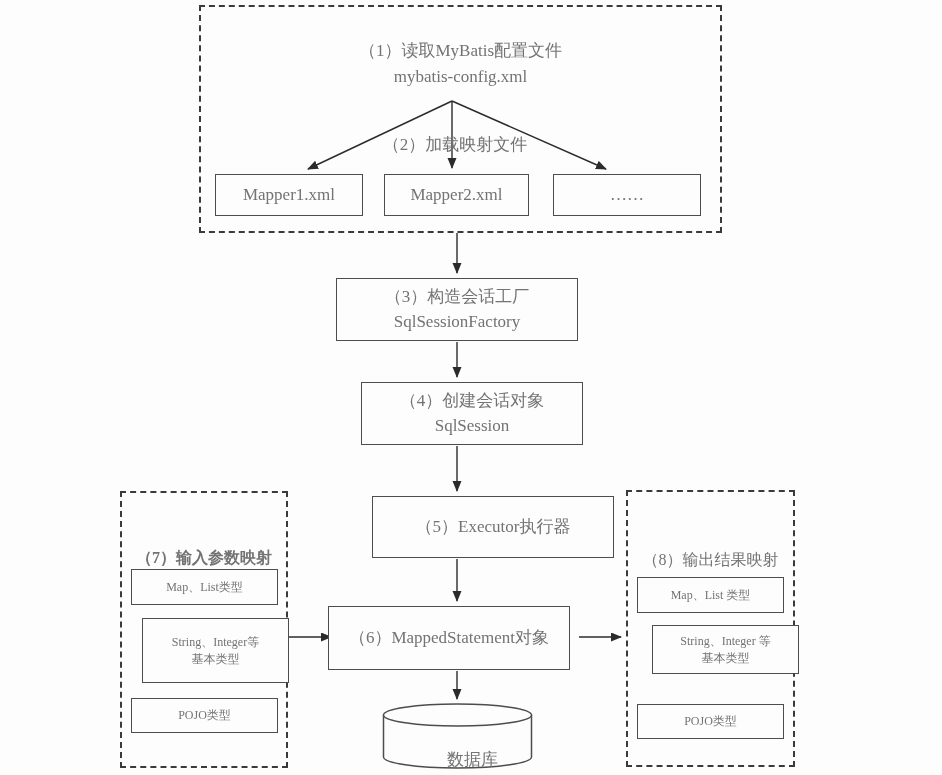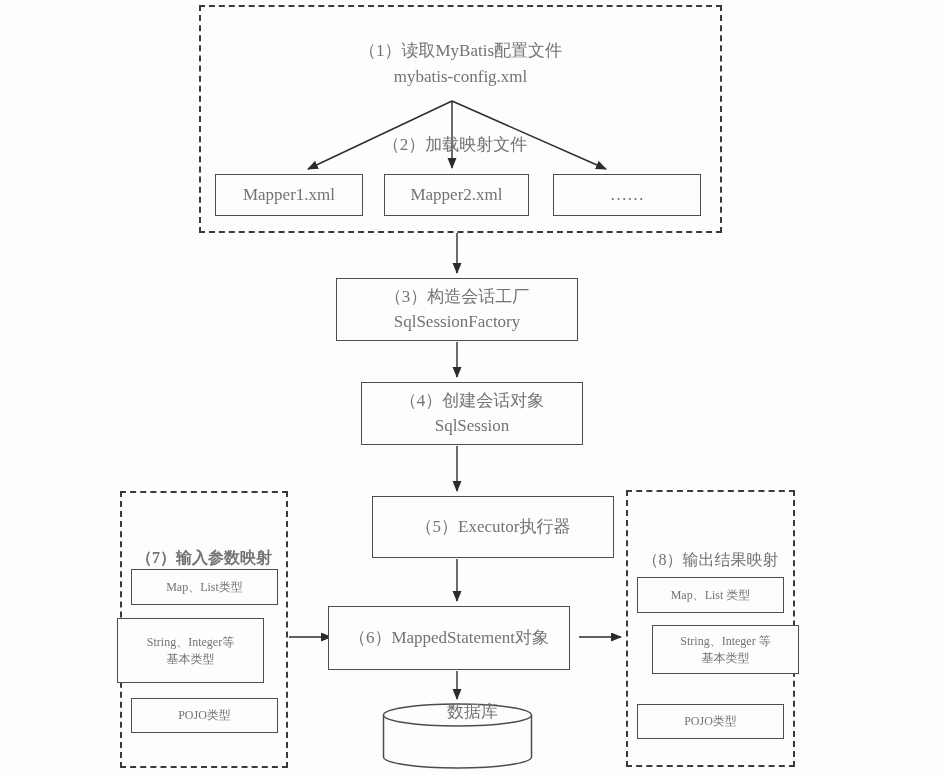--- a/index.html
+++ b/index.html
@@ -121,28 +121,28 @@
   </div>
 
   <div class="solid-box" style="left:336px; top:496px; width:242px; height:62px;margin-left:36px;">
     <div>（5）Executor执行器</div>
   </div>
 
   <div class="solid-box" style="left:328px; top:606px; width:242px; height:64px;">
     <div>（6）MappedStatement对象</div>
   </div>
 
-  <div class="db-label" style="left:383px; top:700px; width:179px;text-align:center;">数据库</div>
+  <div class="db-label" style="left:383px; top:748px; width:179px;text-align:center;">数据库</div>
 
   <div class="dashed-box" style="left:120px; top:491px; width:168px; height:277px;"></div>
   <div class="free-label section-title" style="left:120px; top:546px; width:168px;font-weight:bold;">（7）输入参数映射</div>
   <div class="solid-box small-box" style="left:131px; top:569px; width:147px; height:36px;">
     <span>Map、List类型</span>
   </div>
-  <div class="solid-box small-box" style="left:117px; top:618px; width:147px; height:65px;">
+  <div class="solid-box small-box" style="left:142px; top:618px; width:147px; height:65px;">
     <div>String、Integer等</div>
     <div>基本类型</div>
   </div>
   <div class="solid-box small-box" style="left:131px; top:698px; width:147px; height:35px;">
     <span>POJO类型</span>
   </div>
 
   <div class="dashed-box" style="left:626px; top:490px; width:169px; height:277px;"></div>
   <div class="free-label section-title" style="left:626px; top:548px; width:169px;">（8）输出结果映射</div>
   <div class="solid-box small-box" style="left:637px; top:577px; width:147px; height:36px;">

